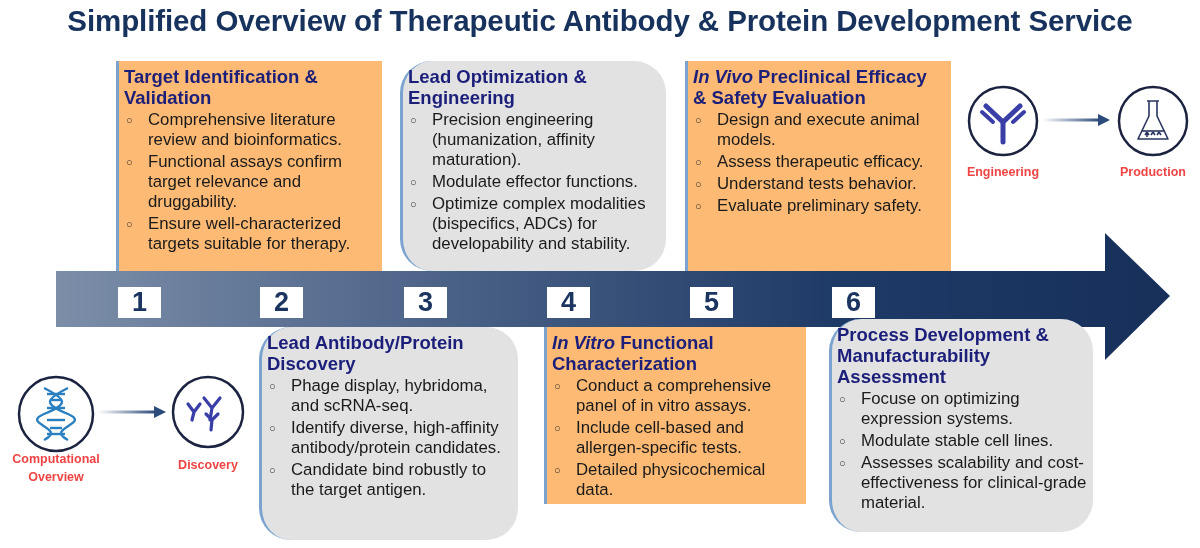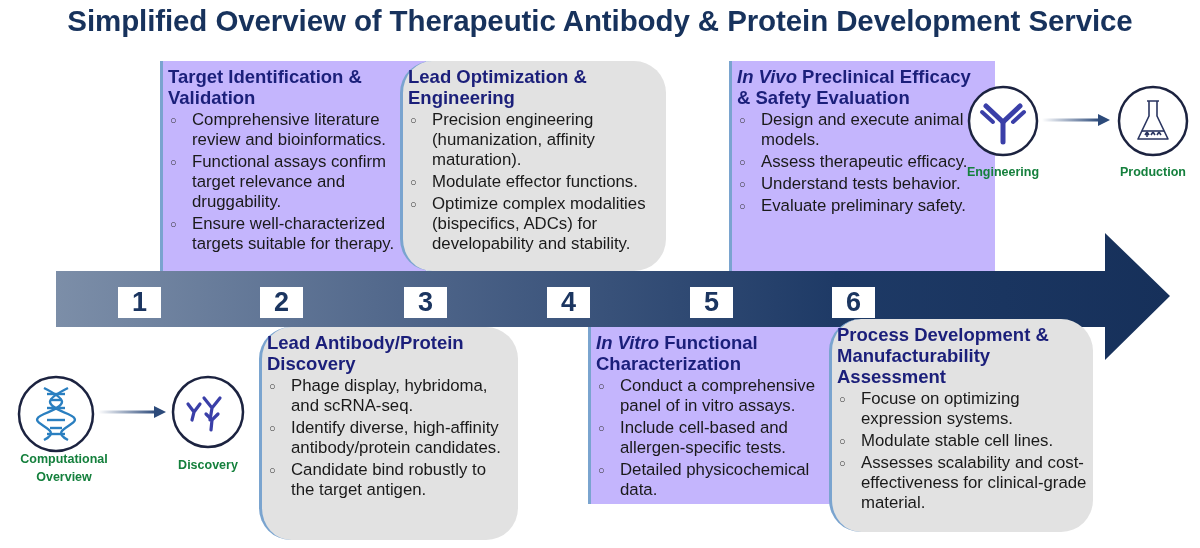--- a/index.html
+++ b/index.html
@@ -1,32 +1,32 @@
 <!DOCTYPE html>
 <html><head>
 <meta charset="utf-8">
 <style>
   html, body { margin:0; padding:0; }
   body { width:1200px; height:548px; background:#ffffff; position:relative; overflow:hidden;
          font-family:"Liberation Sans", sans-serif; }
   .title { position:absolute; left:0; top:4px; width:1200px; text-align:center;
            font-weight:bold; font-size:29.5px; color:#17325c; letter-spacing:-0.1px; white-space:nowrap; }
   .box { position:absolute; box-sizing:border-box; border-left:3px solid #7aa4cf; padding:5px 6px 0 5px; }
-  .box.light { background:#c4b5fd;margin-left:44px; }
+  .box.light { background:#fdba74; }
   .box.gray  { background:#e2e2e2;border-radius:32px; }
   .box h3 { margin:0; font-size:18.5px; line-height:21px; font-weight:bold; color:#1b1f7a; }
   .box h3 i { font-style:italic; }
   .box ul { list-style:none; margin:2px 0 0 0; padding:0; }
   .box li { position:relative; padding-left:24px; font-size:16.8px; line-height:20px; color:#1a1a1a; margin-bottom:2px; }
   .box li .bul { position:absolute; left:2px; top:0; font-size:11px; color:#333; }
   .arrow { position:absolute; left:0; top:0; }
   .num { position:absolute; top:287px; width:43px; height:31px; background:#ffffff;
          font-weight:bold; font-size:27px; line-height:31px; text-align:center; color:#1b3560; }
   .icon { position:absolute; }
-  .icon-label { position:absolute; font-weight:bold; font-size:12.5px; color:#15803d; text-align:center; line-height:18px; }
+  .icon-label { position:absolute; font-weight:bold; font-size:12.5px; color:#ef4444; text-align:center; line-height:18px; }
 </style>
 </head>
 <body>
 
 <div class="title">Simplified Overview of Therapeutic Antibody &amp; Protein Development Service</div>
 
 <svg class="arrow" width="1200" height="548" viewBox="0 0 1200 548">
   <defs>
     <linearGradient id="ag" x1="0" y1="0" x2="1" y2="0">
       <stop offset="0" stop-color="#7c8ea8"></stop>
@@ -106,21 +106,21 @@
     <path d="M28 14 C 52 26, 52 30, 28 40 C 4 50, 52 54, 28 66"></path>
     <path d="M52 14 C 28 26, 28 30, 52 40 C 76 50, 28 54, 52 66"></path>
     <line x1="31" y1="20" x2="49" y2="20"></line>
     <line x1="34" y1="26" x2="46" y2="26"></line>
     <line x1="31" y1="34" x2="49" y2="34"></line>
     <line x1="31" y1="46" x2="49" y2="46"></line>
     <line x1="34" y1="54" x2="46" y2="54"></line>
     <line x1="31" y1="60" x2="49" y2="60"></line>
   </g>
 </svg>
-<div class="icon-label" style="left:8px; top:450px; width:112px;">
+<div class="icon-label" style="left:0px; top:450px; width:112px;">
   <div>Computational</div>
   <div>Overview</div>
 </div>
 
 <svg class="icon" style="left:96px; top:404px;" width="72" height="16" viewBox="0 0 72 16">
   <defs>
       <linearGradient id="sa1" x1="0" x2="1">
         <stop offset="0" stop-color="#fff"></stop>
         <stop offset="1" stop-color="#2c4a7a"></stop>
       </linearGradient>

